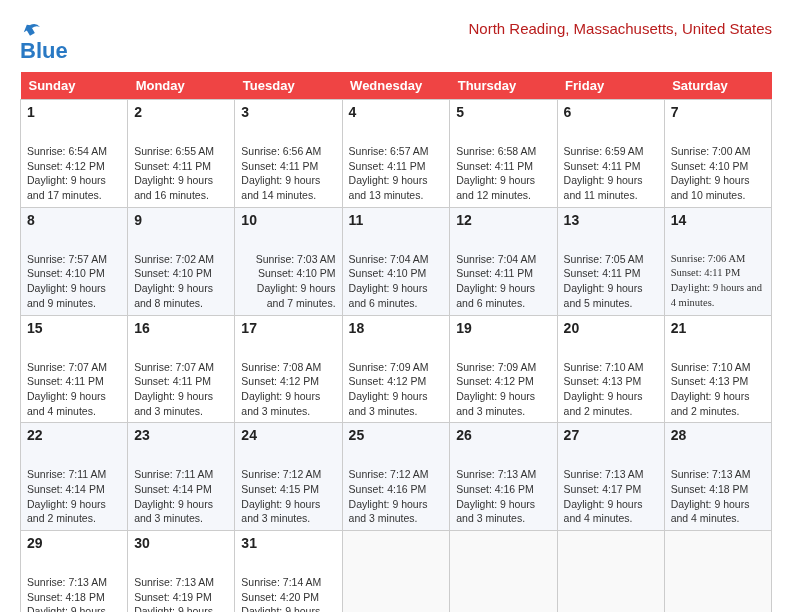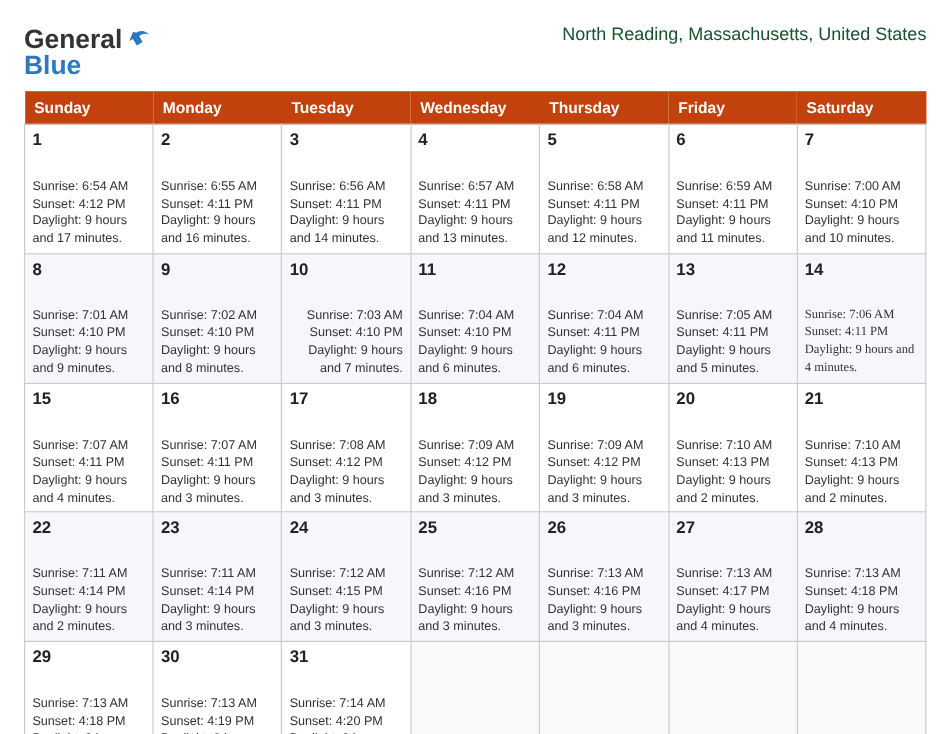--- a/index.html
+++ b/index.html
@@ -24,29 +24,29 @@
     .title-area {
       text-align: right;
     }
     .month-title {
       font-size: 32px;
       font-weight: bold;
       color: #333;
     }
     .location-title {
       font-size: 15px;
-      color: #14532d;
+      color: #b91c1c;
     }
     .calendar {
       width: 100%;
       border-collapse: collapse;
       font-size: 11px;
     }
     .calendar th {
-      background: #c2410c;
+      background: #ef4444;
       color: #fff;
       text-align: left;
       padding: 6px 8px;
       font-size: 13px;
       font-weight: bold;
       margin-left: 16px;
     }
     .calendar td {
       border: 1px solid #ccc;
       vertical-align: top;
@@ -74,21 +74,20 @@
     .empty-cell {
       background: #f9f9f9 !important;
     }
   </style>
 </head>
 <body>
 
 <div class="header-area">
   <div class="logo">
     <div style="display:flex; align-items:center; gap:2px;">
-      <span style="font-size:22px; font-weight:bold; color:#333;">General</span>
       <svg width="22" height="22" viewBox="0 0 22 22">
         <polygon points="11,3 20,10 15,10 15,19 7,19 7,10 2,10" fill="#2979c4" transform="rotate(-30,11,11) scale(0.7) translate(4,2)"></polygon>
         <path d="M10 5 Q16 2 20 7 Q16 5 12 8 Z" fill="#2979c4"></path>
       </svg>
     </div>
     <span style="font-size:22px; font-weight:bold; color:#2979c4; margin-top:-4px;">Blue</span>
   </div>
   <div class="title-area">
     <div class="location-title">North Reading, Massachusetts, United States</div>
   </div>
@@ -147,21 +146,21 @@
         <td>
           <span class="day-num">7</span>
           <div class="day-info" style="white-space: pre-line;">Sunrise: 7:00 AM
 Sunset: 4:10 PM
 Daylight: 9 hours and 10 minutes.</div>
         </td>
       </tr>
       <tr>
         <td>
           <span class="day-num">8</span>
-          <div class="day-info" style="white-space: pre-line;">Sunrise: 7:01 AM
+          <div class="day-info" style="white-space: pre-line;">Sunrise: 7:57 AM
 Sunset: 4:10 PM
 Daylight: 9 hours and 9 minutes.</div>
         </td>
         <td>
           <span class="day-num">9</span>
           <div class="day-info" style="white-space: pre-line;">Sunrise: 7:02 AM
 Sunset: 4:10 PM
 Daylight: 9 hours and 8 minutes.</div>
         </td>
         <td>

